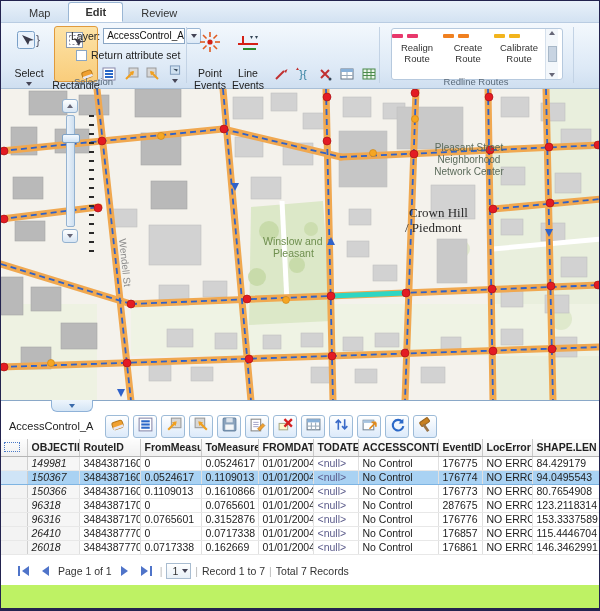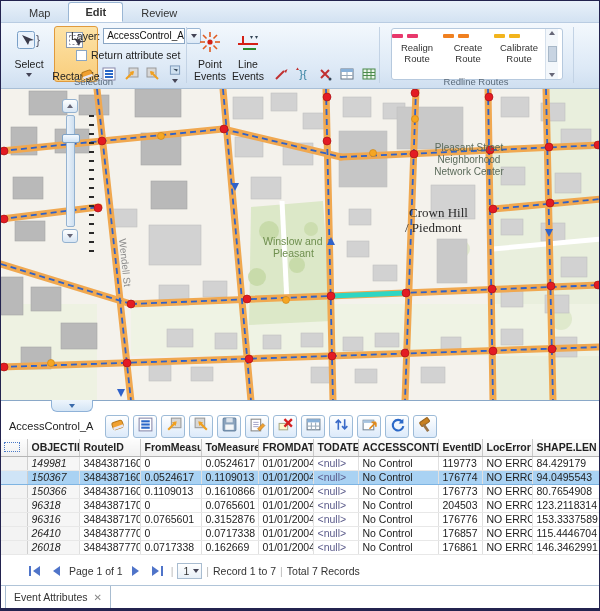--- a/index.html
+++ b/index.html
@@ -11,21 +11,21 @@
   .tabbar { position:absolute; left:0; top:0; width:100%; height:22px; background:linear-gradient(#e9f1fa,#d3e2f2); border-bottom:1px solid #b9cce2; display:flex; align-items:flex-end; padding-left:12px; }
   .rtab { font-size:11px; color:#333; padding:3px 16px 3px; margin-right:2px; border-radius:3px 3px 0 0; cursor:default; }
   .rtab.active { background:#fff; border:1px solid #9ab6d4; border-bottom:1px solid #fff; font-weight:bold; }
 
   
   .ribbon { position:absolute; left:0; top:22px; width:100%; height:66px; background:linear-gradient(#f3f8fd,#dde9f6 70%,#cfdff0); border-bottom:1px solid #a9bfd6; }
   .vsep { position:absolute; top:4px; height:56px; width:1px; background:#c3d3e5; }
   .group-label { position:absolute; bottom:1px; font-size:9.5px; color:#5a6a7a; text-align:center; }
 
   .bigbtn { position:absolute; top:3px; width:44px; height:56px; display:flex; flex-direction:column; align-items:center; border:1px solid transparent; border-radius:3px; padding-top:3px; }
-  .bigbtn .lbl { font-size:10.5px; color:#222; margin-top:1px; text-align:center; line-height:1.1; }
+  .bigbtn .lbl { font-size:10.5px; color:#222; margin-top:10px; text-align:center; line-height:1.1; }
   .bigbtn.hl { background:linear-gradient(#fde3a7,#f9cd7c); border:1px solid #e09a3c;gap:12px; }
   .caret { width:0; height:0; border-left:3px solid transparent; border-right:3px solid transparent; border-top:4px solid #445; margin-top:2px; }
 
   .fieldrow { position:absolute; display:flex; align-items:center; }
   .fieldrow .flabel { font-size:10.5px; color:#222; margin-right:3px; }
   .inputbox { height:16px; background:#fff; border:1px solid #8aa6c4; font-size:10px; color:#111; padding:1px 3px 0; overflow:hidden; white-space:nowrap; }
   .dropbtn { width:15px; height:16px; border:1px solid #9ab6d4; background:linear-gradient(#fdfefe,#dce9f6); display:flex; align-items:center; justify-content:center; margin-left:1px; border-radius:2px; }
 
   .chk { width:11px; height:11px; border:1px solid #8aa6c4; background:#fff; margin-right:4px; }
   .chkrow { position:absolute; display:flex; align-items:center; font-size:10.5px; color:#222; }
@@ -66,21 +66,21 @@
   table.attr th { height:17px; background:linear-gradient(#fdfdfd,#f0f0f0); border-right:1px solid #c9c9c9; border-bottom:1px solid #b4b4b4; font-weight:bold; text-align:left; padding:0 4px; overflow:hidden; white-space:nowrap; }
   table.attr td { height:14px; border-right:1px solid #e0e0e0; border-bottom:1px solid #e8e8e8; padding:0 4px; overflow:hidden; white-space:nowrap; }
   table.attr td.rowhdr { background:#f3f3f3; border-right:1px solid #cfcfcf; }
   table.attr td.c-objectid { background:#f6f6f6;font-style:italic; }
   table.attr tr.selected td { background:#a9d2f3; border-bottom:1px solid #7eb4e2; }
   table.attr tr.selected td.rowhdr { background:#cfe4f7; }
   table.attr td.null { color:#5a5a8a;margin-top:48px; }
   th.corner { position:relative; }
   th.corner .dotted { position:absolute; left:3px; top:3px; width:16px; height:10px; border:1px dotted #4a7ac8; }
 
-  .pagebar { position:absolute; left:0; top:156px; width:100%; height:28px; display:flex; align-items:center; padding-left:24px; gap:4px; font-size:10.5px; color:#333; }
+  .pagebar { position:absolute; left:0; top:156px; width:100%; height:28px; display:flex; align-items:center; padding-left:13px; gap:4px; font-size:10.5px; color:#333; }
   .navbtn { width:18px; height:16px; display:flex; align-items:center; justify-content:center; }
   .pagesel { display:flex; align-items:center; border:1px solid #a8bcd0; background:linear-gradient(#fff,#e8f0f8); height:16px; padding:0 2px 0 5px; gap:4px; }
   .psep { color:#b8b8b8; }
 
   
   .bottombar { position:absolute; left:0; top:584px; width:100%; height:24px; background:#fff; border-top:1px solid #b0c4d8; display:flex; align-items:stretch; padding-left:4px; }
   .btab { display:flex; align-items:center; gap:6px; font-size:10.5px; color:#333; background:#fff; border:1px solid #a8bcd0; border-top:none; padding:0 8px; margin-top:0; }
   .xicon { color:#888; font-size:10px; }
 </style>
 </head>
@@ -601,21 +601,21 @@
       <tbody>
           <tr>
             <td class="rowhdr"></td>
             <td class="c-objectid">149981</td>
             <td>34843871600</td>
             <td>0</td>
             <td>0.0524617</td>
             <td>01/01/2004</td>
             <td class="null">&lt;null&gt;</td>
             <td>No Control</td>
-            <td>119773</td>
+            <td>176775</td>
             <td>NO ERROR</td>
             <td>84.429179</td>
           </tr>
           <tr class="selected">
             <td class="rowhdr"></td>
             <td class="c-objectid">150367</td>
             <td>34843871600</td>
             <td>0.0524617</td>
             <td>0.1109013</td>
             <td>01/01/2004</td>
@@ -640,21 +640,21 @@
           </tr>
           <tr>
             <td class="rowhdr"></td>
             <td class="c-objectid">96318</td>
             <td>34843871700</td>
             <td>0</td>
             <td>0.0765601</td>
             <td>01/01/2004</td>
             <td class="null">&lt;null&gt;</td>
             <td>No Control</td>
-            <td>204503</td>
+            <td>287675</td>
             <td>NO ERROR</td>
             <td>123.2118314</td>
           </tr>
           <tr>
             <td class="rowhdr"></td>
             <td class="c-objectid">96316</td>
             <td>34843871700</td>
             <td>0.0765601</td>
             <td>0.3152876</td>
             <td>01/01/2004</td>
@@ -722,19 +722,13 @@
           <span>1</span>
           <span class="caret" style="margin-top:0;"></span>
         </span>
       <span class="psep">|</span>
       <span>Record 1 to 7</span>
       <span class="psep">|</span>
       <span>Total 7 Records</span>
     </div>
   </div>
 
-  <div class="bottombar">
-    <div class="btab">
-      <span>Event Attributes</span>
-      <span class="xicon">✕</span>
-    </div>
-  </div>
 </div>
 
 </body></html>

